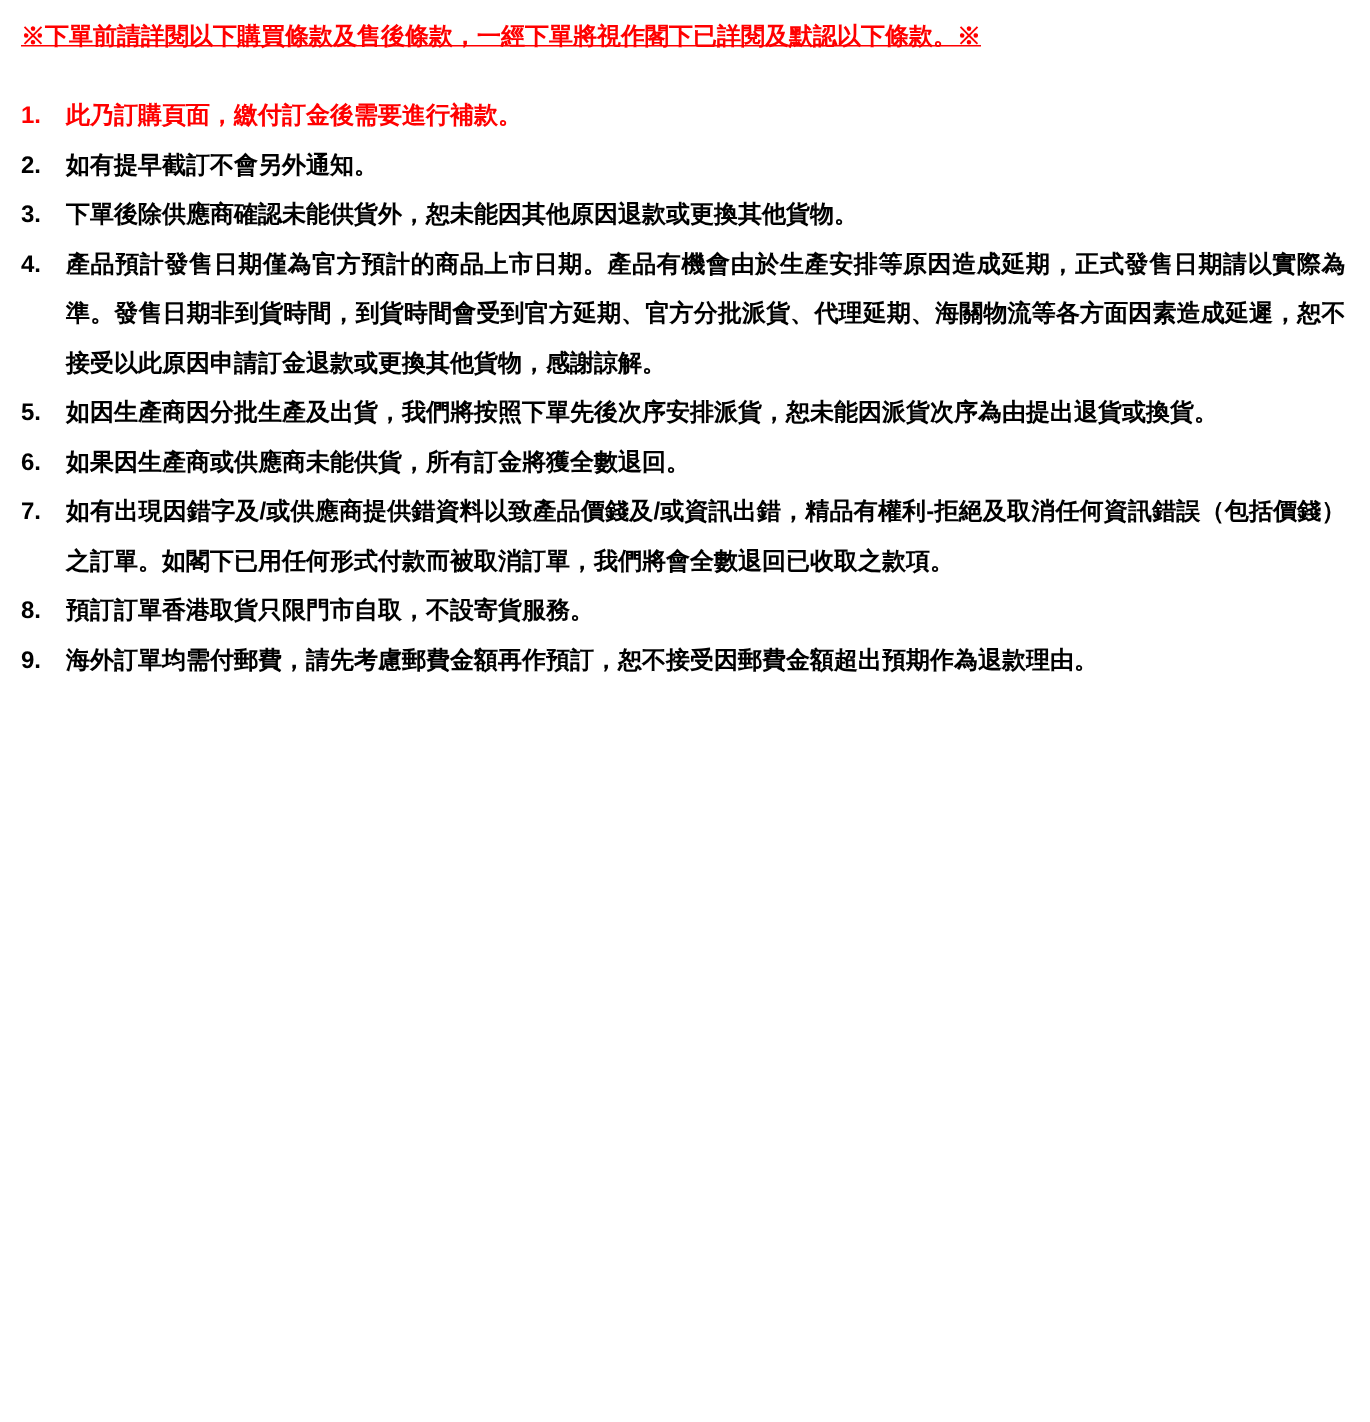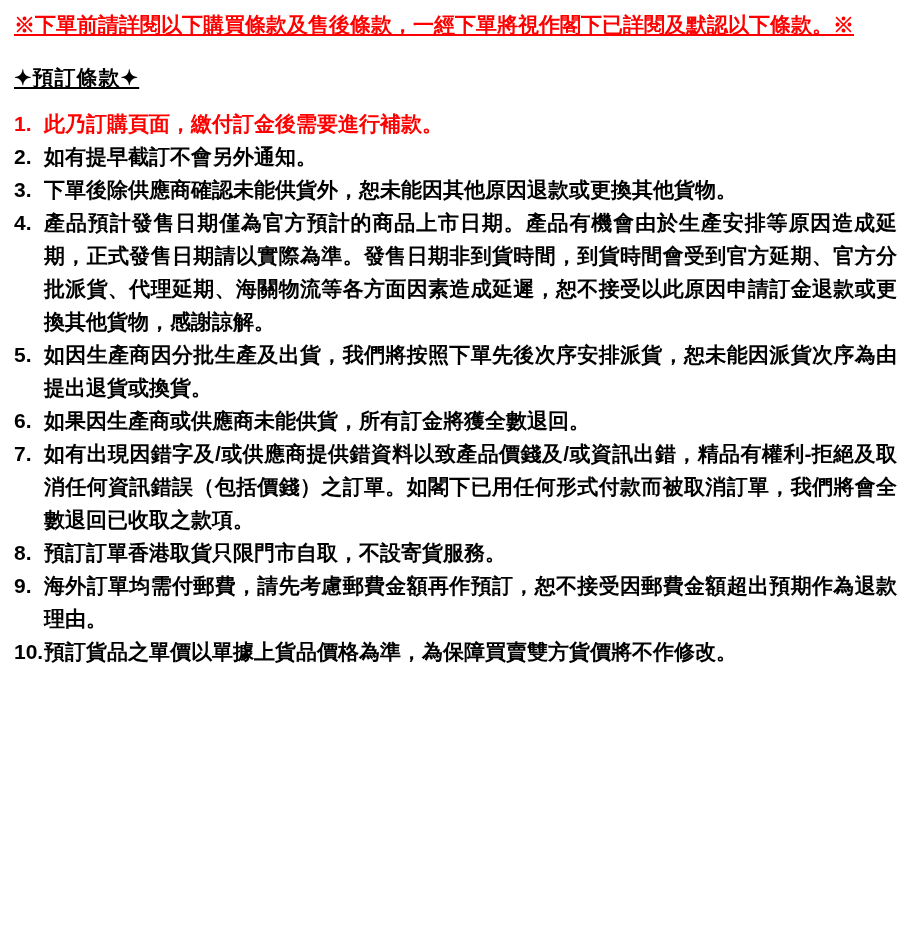--- a/index.html
+++ b/index.html
@@ -7,21 +7,21 @@
     padding: 0;
     background: #ffffff;
   }
   .page {
     width: 913px;
     min-height: 948px;
     box-sizing: border-box;
     padding: 8px 16px 10px 14px;
     font-family: "Liberation Sans", sans-serif;
     font-weight: 700;
-    font-size: 21px;
+    font-size: 16px;
     line-height: 33px;
     color: #000000;
   }
   .title {
     color: #ff0000;
     text-decoration: underline;
     margin-bottom: 20px;
   }
   .heading {
     color: #000000;
@@ -54,21 +54,20 @@
     color: #0000ee;
     text-decoration: underline;
     cursor: pointer;
   }
 </style>
 </head>
 <body>
 
 <div class="page">
   <div class="title">※下單前請詳閱以下購買條款及售後條款，一經下單將視作閣下已詳閱及默認以下條款。※</div>
-  <div class="heading">✦預訂條款✦</div>
   <div class="terms">
       <div class="term red">
         <span class="num">1.</span>
         <div class="body"><span>此乃訂購頁面，繳付訂金後需要進行補款。</span></div>
       </div>
       <div class="term">
         <span class="num">2.</span>
         <div class="body"><span>如有提早截訂不會另外通知。</span></div>
       </div>
       <div class="term">
@@ -92,18 +91,14 @@
         <div class="body"><span>如有出現因錯字及/或供應商提供錯資料以致產品價錢及/或資訊出錯，精品有權利-拒絕及取消任何資訊錯誤（包括價錢）之訂單。如閣下已用任何形式付款而被取消訂單，我們將會全數退回已收取之款項。</span></div>
       </div>
       <div class="term">
         <span class="num">8.</span>
         <div class="body"><span>預訂訂單香港取貨只限門市自取，不設寄貨服務。</span></div>
       </div>
       <div class="term">
         <span class="num">9.</span>
         <div class="body"><span>海外訂單均需付郵費，請先考慮郵費金額再作預訂，恕不接受因郵費金額超出預期作為退款理由。</span></div>
       </div>
-      <div class="term">
-        <span class="num">10.</span>
-        <div class="body"><span>預訂貨品之單價以單據上貨品價格為準，為保障買賣雙方貨價將不作修改。</span></div>
-      </div>
     </div>
 </div>
 
 </body></html>

